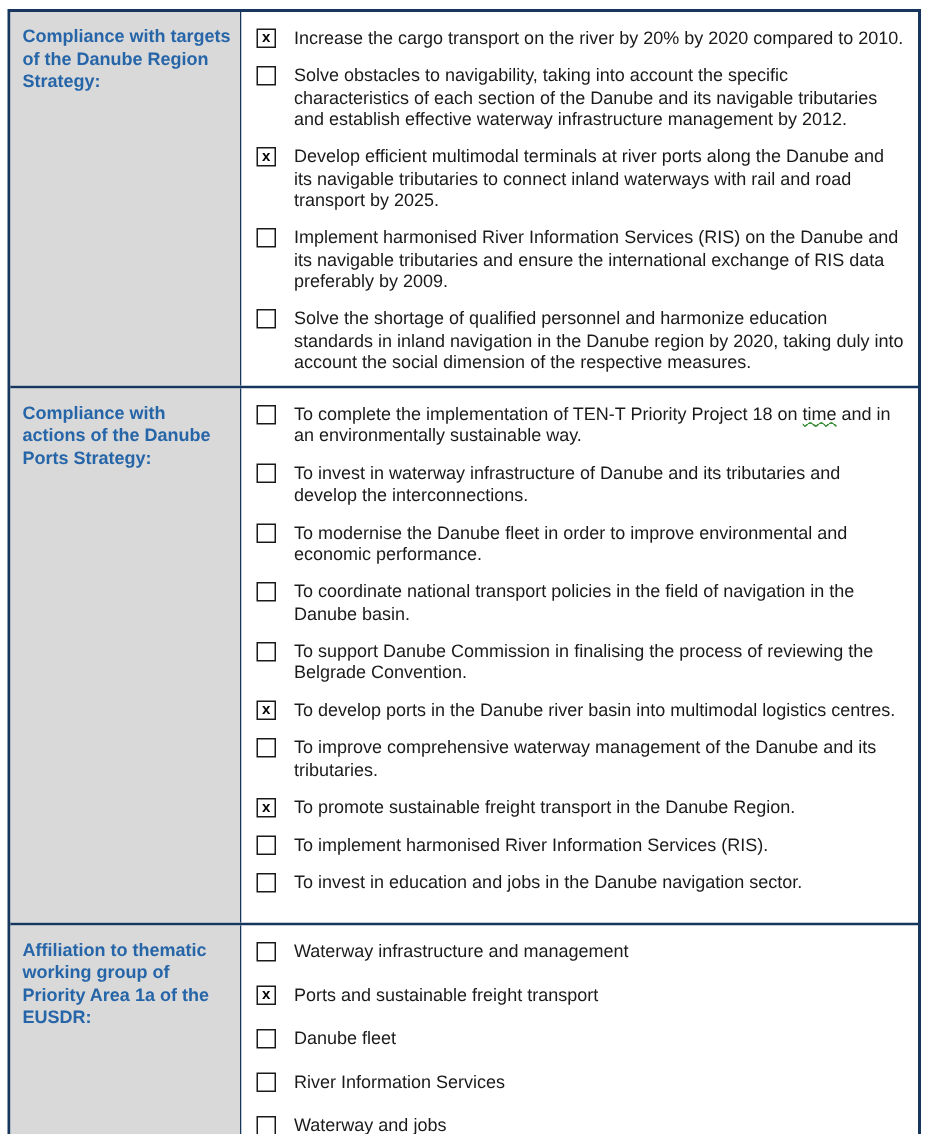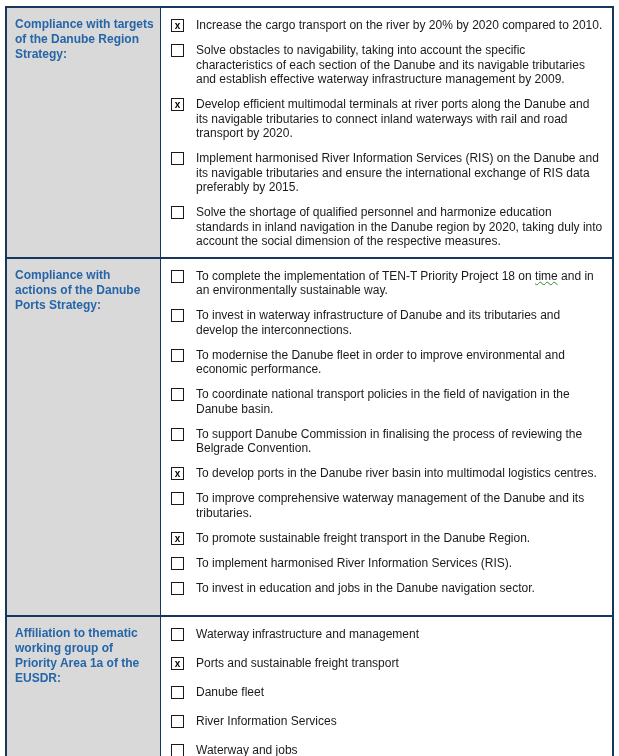--- a/index.html
+++ b/index.html
@@ -89,29 +89,29 @@
         <div class="label-cell">
           <div class="label-text">Compliance with targets of the Danube Region Strategy:</div>
         </div>
         <div class="items-cell">
           <div class="check-item">
             <span class="checkbox">x</span>
             <span class="item-text">Increase the cargo transport on the river by 20% by 2020 compared to 2010.</span>
           </div>
           <div class="check-item">
             <span class="checkbox"></span>
-            <span class="item-text">Solve obstacles to navigability, taking into account the specific characteristics of each section of the Danube and its navigable tributaries and establish effective waterway infrastructure management by 2009.</span>
+            <span class="item-text">Solve obstacles to navigability, taking into account the specific characteristics of each section of the Danube and its navigable tributaries and establish effective waterway infrastructure management by 2012.</span>
           </div>
           <div class="check-item">
             <span class="checkbox">x</span>
-            <span class="item-text">Develop efficient multimodal terminals at river ports along the Danube and its navigable tributaries to connect inland waterways with rail and road transport by 2020.</span>
+            <span class="item-text">Develop efficient multimodal terminals at river ports along the Danube and its navigable tributaries to connect inland waterways with rail and road transport by 2025.</span>
           </div>
           <div class="check-item">
             <span class="checkbox"></span>
-            <span class="item-text">Implement harmonised River Information Services (RIS) on the Danube and its navigable tributaries and ensure the international exchange of RIS data preferably by 2015.</span>
+            <span class="item-text">Implement harmonised River Information Services (RIS) on the Danube and its navigable tributaries and ensure the international exchange of RIS data preferably by 2009.</span>
           </div>
           <div class="check-item">
             <span class="checkbox"></span>
             <span class="item-text">Solve the shortage of qualified personnel and harmonize education standards in inland navigation in the Danube region by 2020, taking duly into account the social dimension of the respective measures.</span>
           </div>
         </div>
       </div>
       <div class="doc-row row-1">
         <div class="label-cell">
           <div class="label-text">Compliance with actions of the Danube Ports Strategy:</div>

